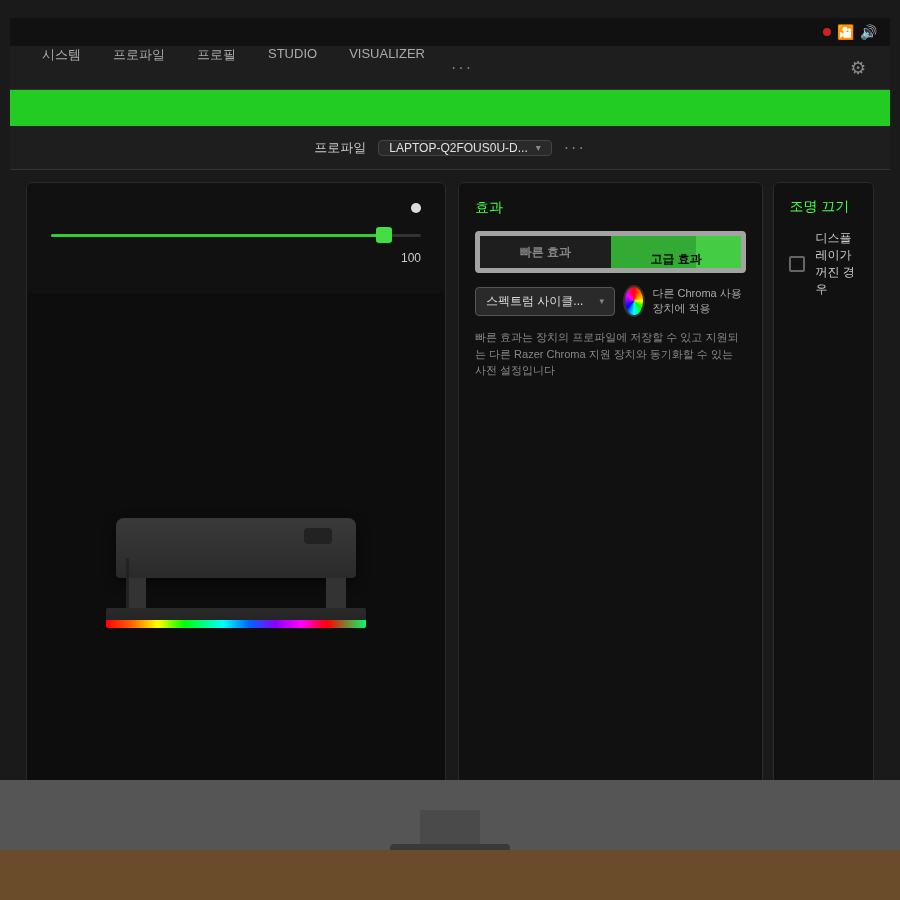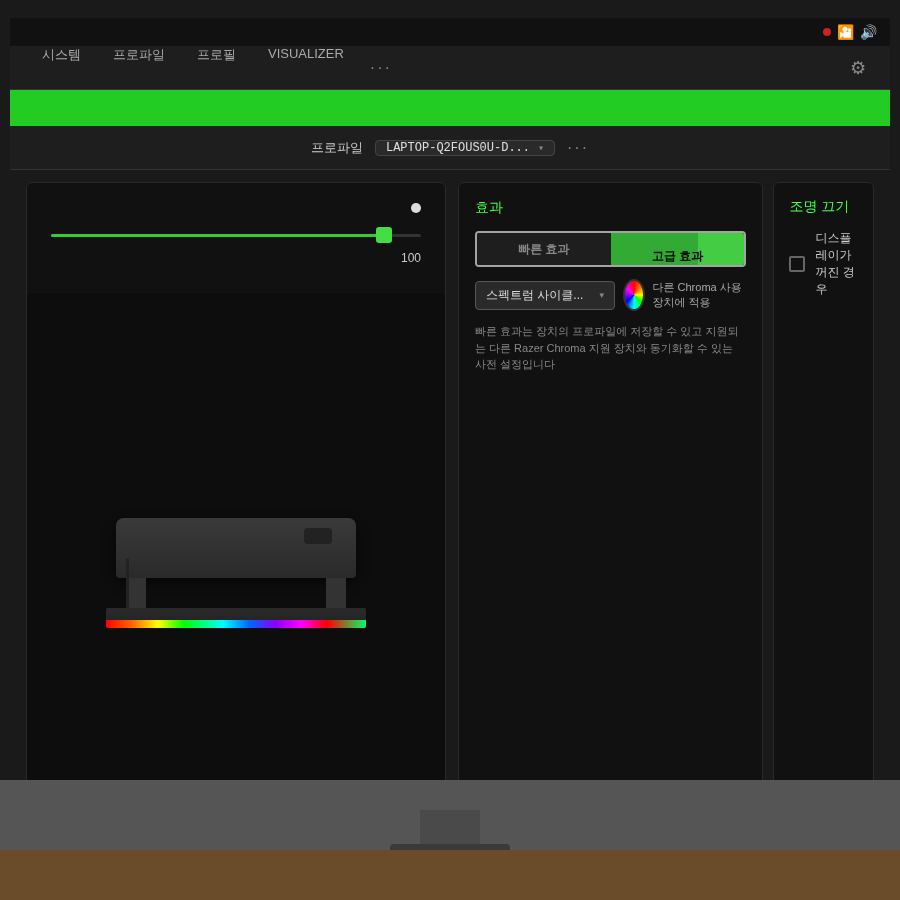--- a/index.html
+++ b/index.html
@@ -107,21 +107,20 @@
       border: 1px solid #444;
       border-radius: 4px;
       padding: 0 10px;
       color: #e0e0e0;
       font-size: 12px;
       display: flex;
       align-items: center;
       gap: 8px;
       cursor: pointer;
       min-width: 160px;
-      font-family: Liberation Mono, monospace;
     }
     .profile-dropdown .arrow {
       margin-left: auto;
       color: #888;
       font-size: 10px;
     }
     .profile-dots {
       color: #888;
       font-size: 16px;
       letter-spacing: 2px;
@@ -311,21 +310,21 @@
     .section-title {
       font-size: 14px;
       color: #44ff44;
       margin-bottom: 14px;
       font-weight: 500;
     }
     .effects-buttons {
       display: flex;
       gap: 0;
       margin-bottom: 12px;
-      border: 2px solid #a3a3a3;
+      border: 5px solid #a3a3a3;
       border-radius: 4px;
       overflow: hidden;
     }
     .effect-btn {
       flex: 1;
       height: 32px;
       display: flex;
       align-items: center;
       justify-content: center;
       font-size: 12px;
@@ -494,20 +493,23 @@
       <div class="nav-item">
         <span>시스템</span>
       </div>
       <div class="nav-item">
         <span>프로파일</span>
       </div>
       <div class="nav-item">
         <span>프로필</span>
       </div>
       <div class="nav-item">
+        <span>STUDIO</span>
+      </div>
+      <div class="nav-item">
         <span>VISUALIZER</span>
       </div>
       <div class="nav-dots">
         <span>···</span>
       </div>
       <div class="nav-gear">
         <span>⚙</span>
       </div>
     </div>
 

